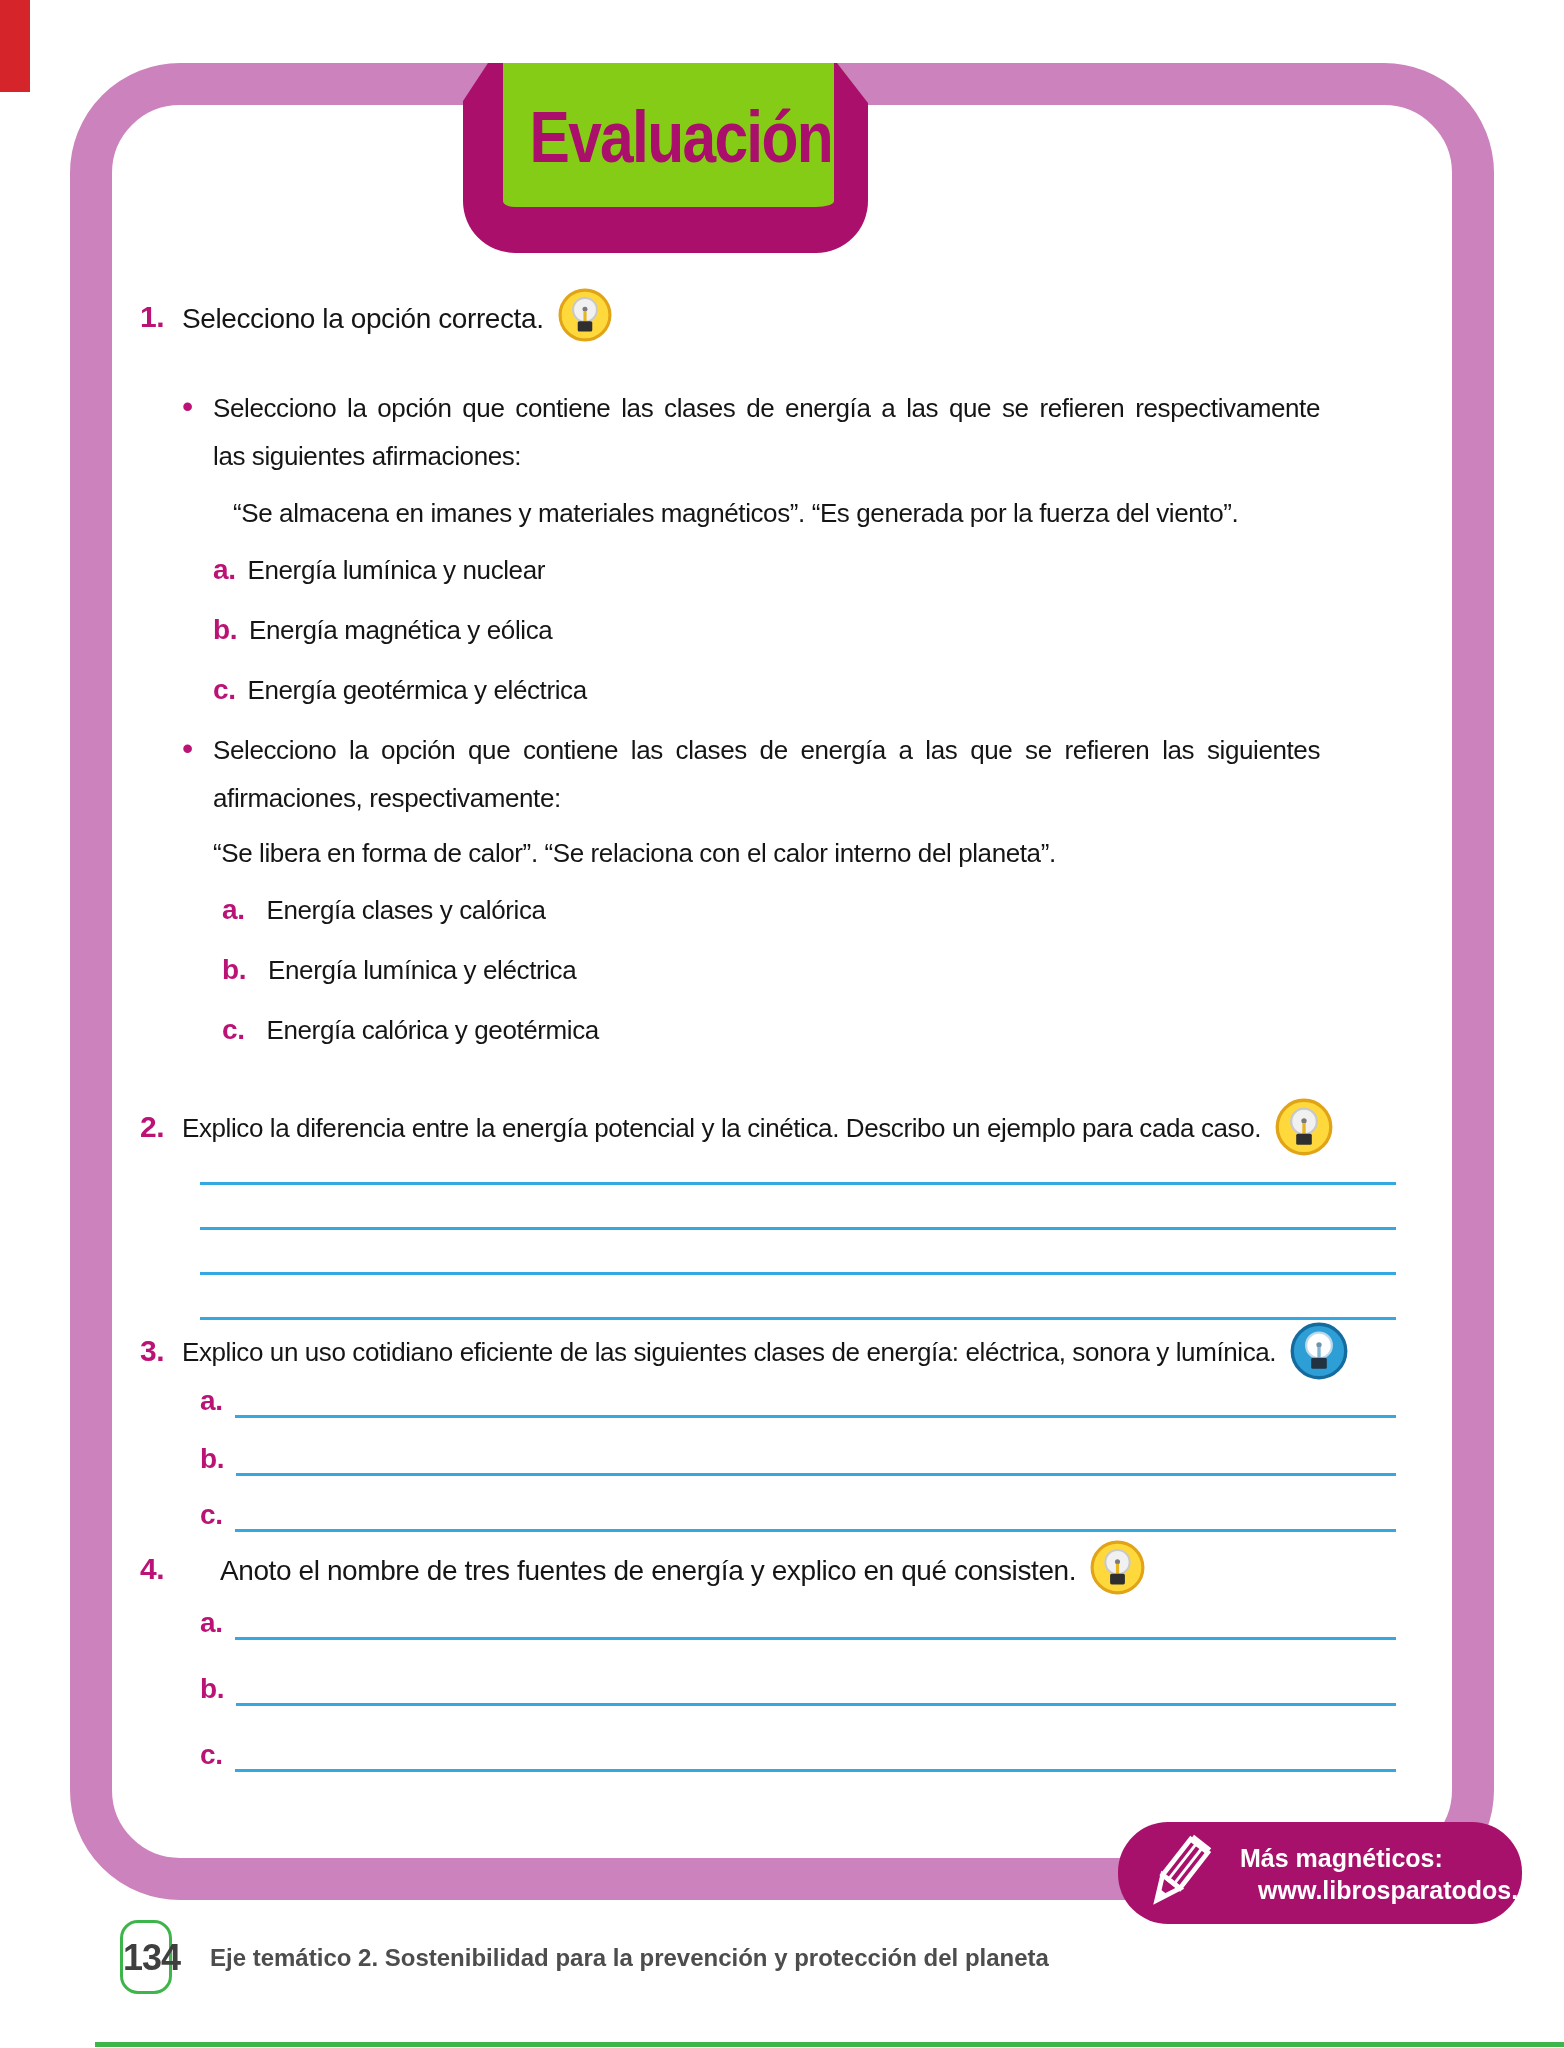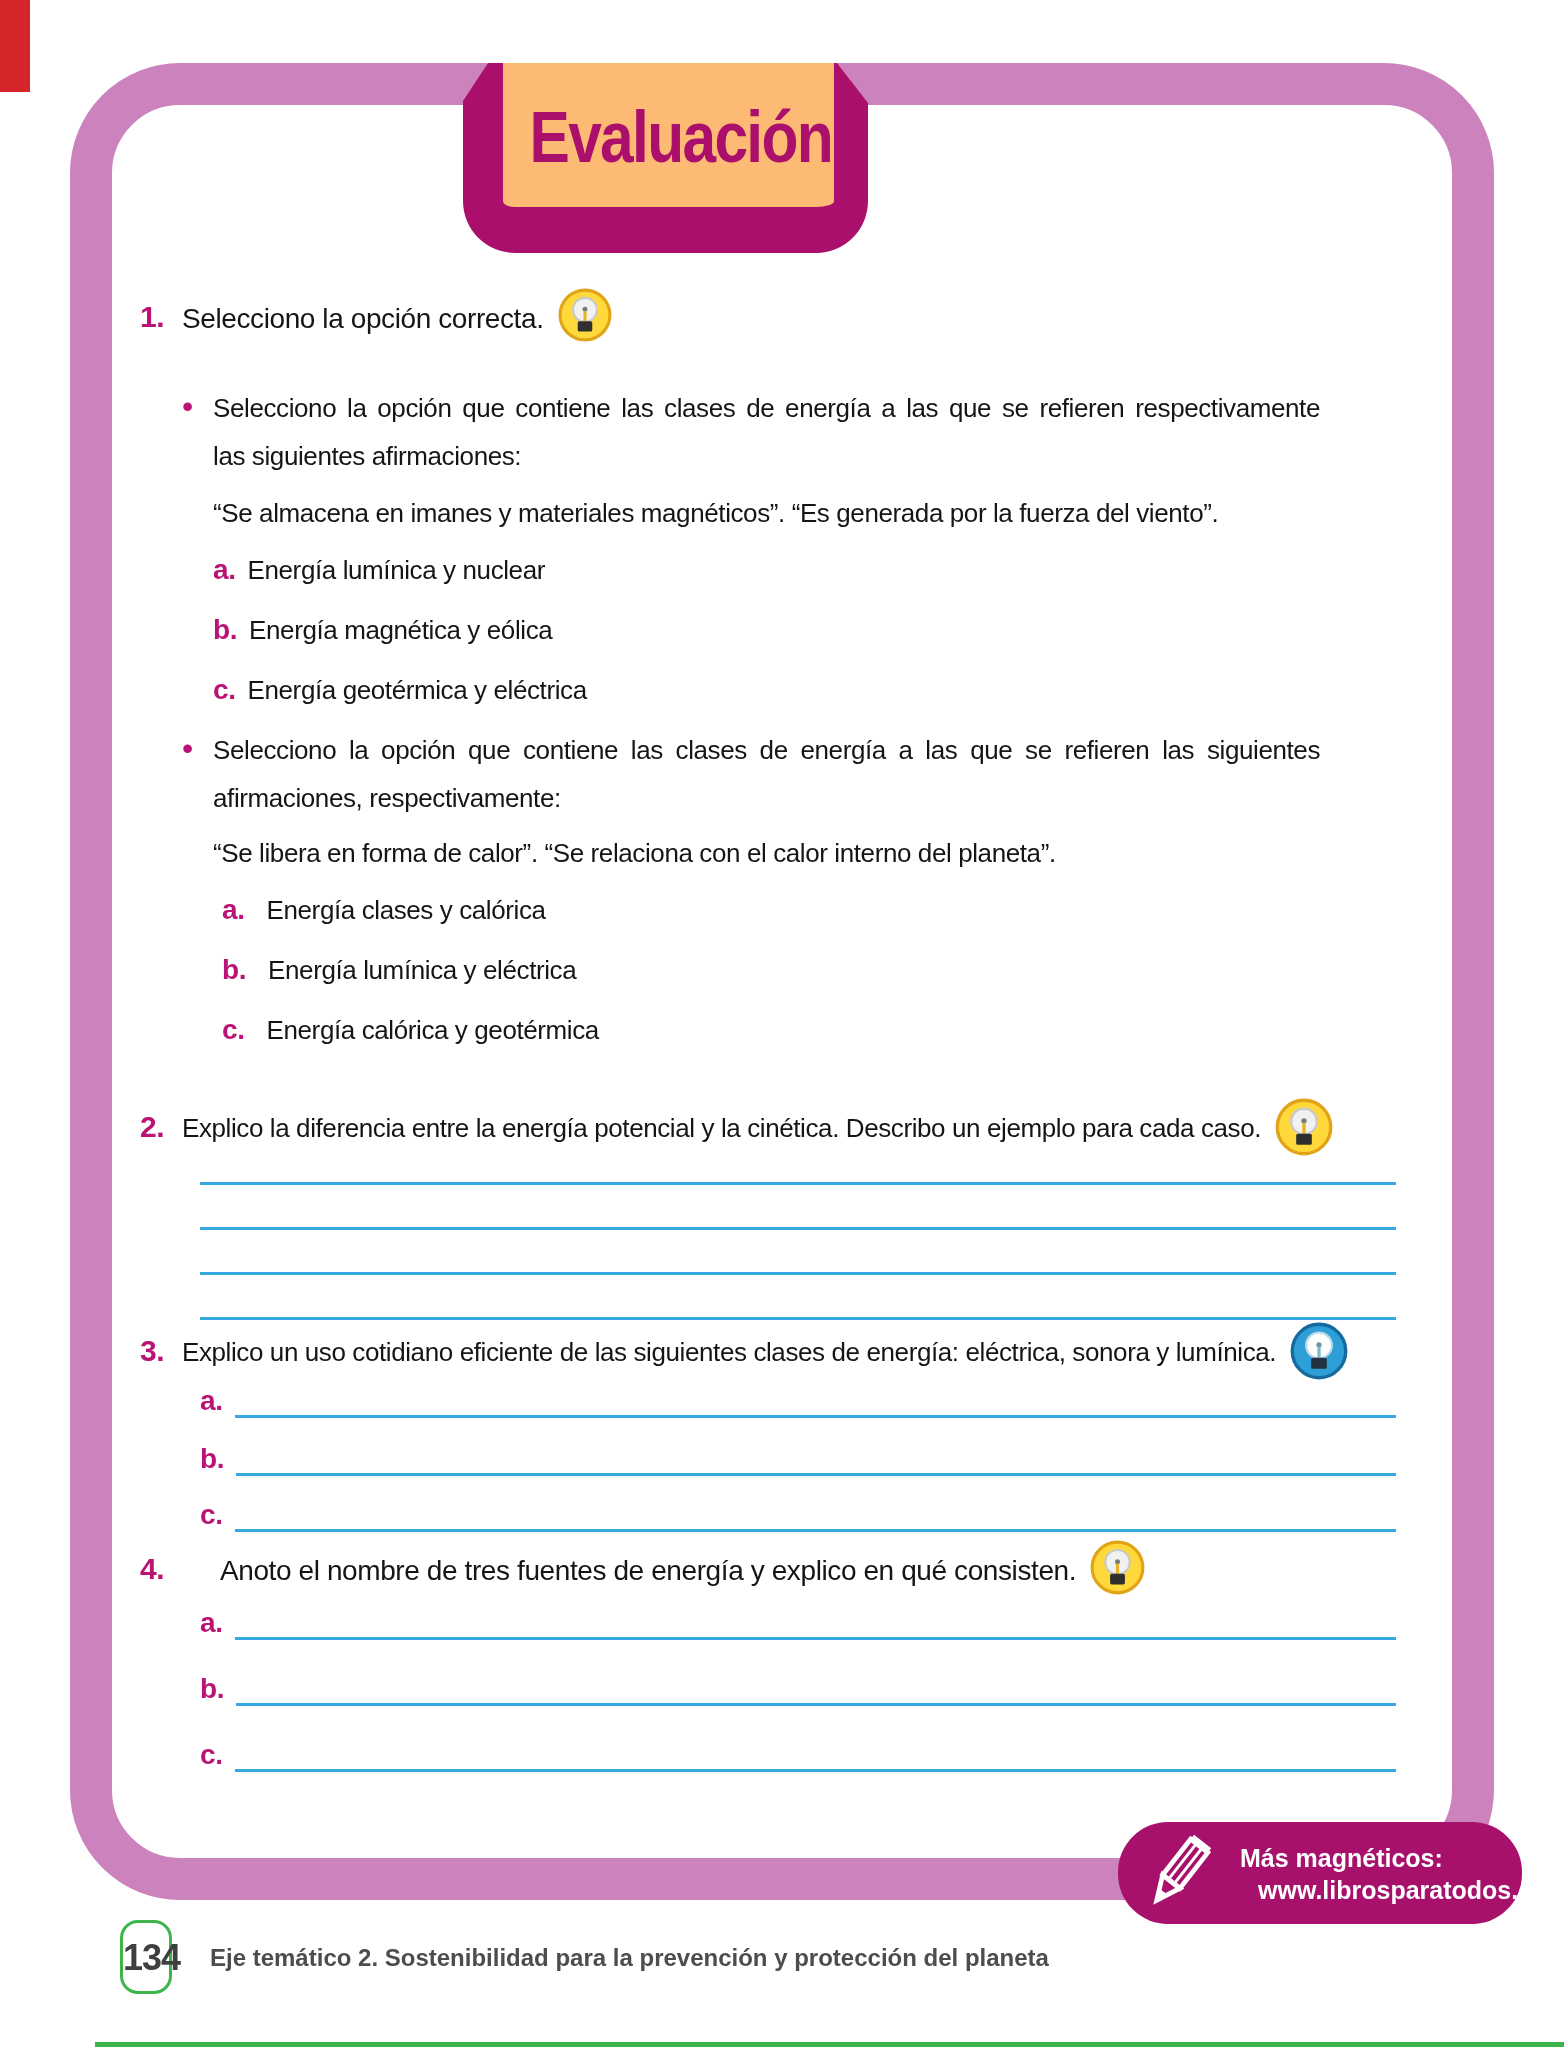--- a/index.html
+++ b/index.html
@@ -7,21 +7,21 @@
         font-family:"Liberation Sans", sans-serif;color:#151515;}
 
   
   .frame{position:absolute;left:70px;top:63px;width:1424px;height:1837px;box-sizing:border-box;
          border:42px solid #cc82bc;border-radius:110px;z-index:1;}
   .red-tab{position:absolute;left:0;top:0;width:30px;height:92px;background:#d6242b;z-index:2;}
   .bottom-rule{position:absolute;left:95px;top:2042px;width:1469px;height:5px;background:#3eb54b;z-index:2;}
 
   
   .banner{position:absolute;left:463px;top:63px;width:405px;height:190px;box-sizing:border-box;
-          background:#fdba74;border-left:40px solid #ab0f6c;border-right:34px solid #ab0f6c;
+          background:#84cc16;border-left:40px solid #ab0f6c;border-right:34px solid #ab0f6c;
           border-bottom:46px solid #ab0f6c;border-radius:0 0 52px 52px;z-index:5;
           clip-path:polygon(25px 0,374px 0,405px 40px,405px 190px,0 190px,0 38px);}
   .banner-title{width:100%;text-align:center;line-height:148px;font-size:72px;font-weight:bold;
                 color:#ab0f6c;letter-spacing:-2px;transform:scaleX(0.84);transform-origin:50% 50%;}
 
   
   .ribbon{position:absolute;left:1118px;top:1822px;width:404px;height:102px;background:#a8116b;
           border-radius:50px;z-index:6;}
   .ribbon .pencil{position:absolute;left:20px;top:11px;}
   .ribbon .rline1{position:absolute;left:122px;top:22px;font-size:25px;font-weight:bold;color:#ffffff;}
@@ -81,21 +81,21 @@
           <rect x="19" y="32" width="14" height="10" rx="1.5" fill="#2f2f2f"></rect>
         </svg>
       </span>
     </div>
 
     <div class="bullet" style="top:384px;">
       <span class="bdot">•</span>
       <div class="jline">Selecciono la opción que contiene las clases de energía a las que se refieren respectivamente</div>
       <div class="nline">las siguientes afirmaciones:</div>
     </div>
-    <div class="quote" style="top:498px;">“Se almacena en imanes y materiales magnéticos”. “Es generada por la fuerza del viento”.</div>
+    <div class="quote" style="top:498px;margin-left:20px;">“Se almacena en imanes y materiales magnéticos”. “Es generada por la fuerza del viento”.</div>
 
     <div class="opt" style="left:213px;top:554px;">
       <span class="olbl">a.</span>
       <span>Energía lumínica y nuclear</span>
     </div>
     <div class="opt" style="left:213px;top:614px;">
       <span class="olbl">b.</span>
       <span>Energía magnética y eólica</span>
     </div>
     <div class="opt" style="left:213px;top:674px;">

